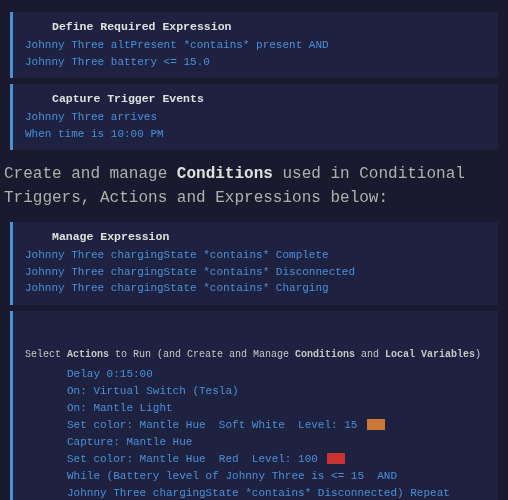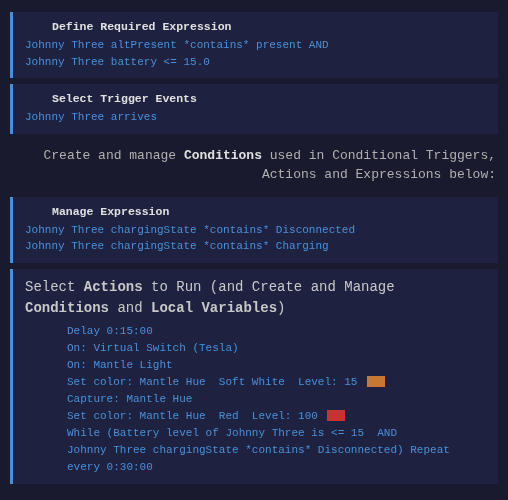--- a/index.html
+++ b/index.html
@@ -27,24 +27,23 @@
     }
     .section-line {
       color: #4a90d9;
       line-height: 1.5;
     }
     .page-wrapper {
       padding: 6px 0;
     }
     .info-text {
       color: #b0b0b0;
-      padding: 6px 12px;
-      font-size: 13px;
+      padding: 6px 4px;
+      font-size: 16px;
       line-height: 1.5;
-      text-align: right;
     }
     .info-text strong {
       color: #e0e0e0;
     }
     .color-swatch {
       display: inline-block;
       width: 18px;
       height: 11px;
       vertical-align: middle;
       margin-left: 3px;
@@ -59,46 +58,49 @@
     }
     .actions-section {
       padding: 8px 12px;
       border-left: 3px solid #4a90d9;
       margin: 6px 10px;
       background-color: #1e2240;
     }
     .actions-title {
       color: #c8c8c8;
       margin-bottom: 4px;
-      font-size: 14px;
+      font-size: 10px;
       line-height: 1.5;
+      margin-top: 28px;
     }
   </style>
 </head>
 <body>
 
 <div class="page-wrapper">
 
   <div class="section">
     <div class="section-title">Define Required Expression</div>
     <div class="section-line">Johnny Three altPresent *contains* present  AND</div>
     <div class="section-line">Johnny Three battery &lt;= 15.0</div>
   </div>
 
   <div class="section">
-    <div class="section-title">Select Trigger Events</div>
+    <div class="section-title">Capture Trigger Events</div>
     <div class="section-line">Johnny Three arrives</div>
+    <div class="section-line">When time is 10:00 PM</div>
   </div>
 
   <div class="info-text">
     Create and manage <strong>Conditions</strong> used in Conditional Triggers, Actions and Expressions below:
   </div>
 
   <div class="section">
     <div class="section-title">Manage Expression</div>
+    <div class="section-line">Johnny Three chargingState *contains* Complete</div>
     <div class="section-line">Johnny Three chargingState *contains* Disconnected</div>
     <div class="section-line">Johnny Three chargingState *contains* Charging</div>
   </div>
 
   <div class="actions-section">
     <div class="actions-title">
       <span>Select </span><strong>Actions</strong><span> to Run (and Create and Manage </span><strong>Conditions</strong><span> and </span><strong>Local Variables</strong><span>)</span>
     </div>
     <div class="action-line">Delay 0:15:00</div>
     <div class="action-line">On: Virtual Switch (Tesla)</div>

